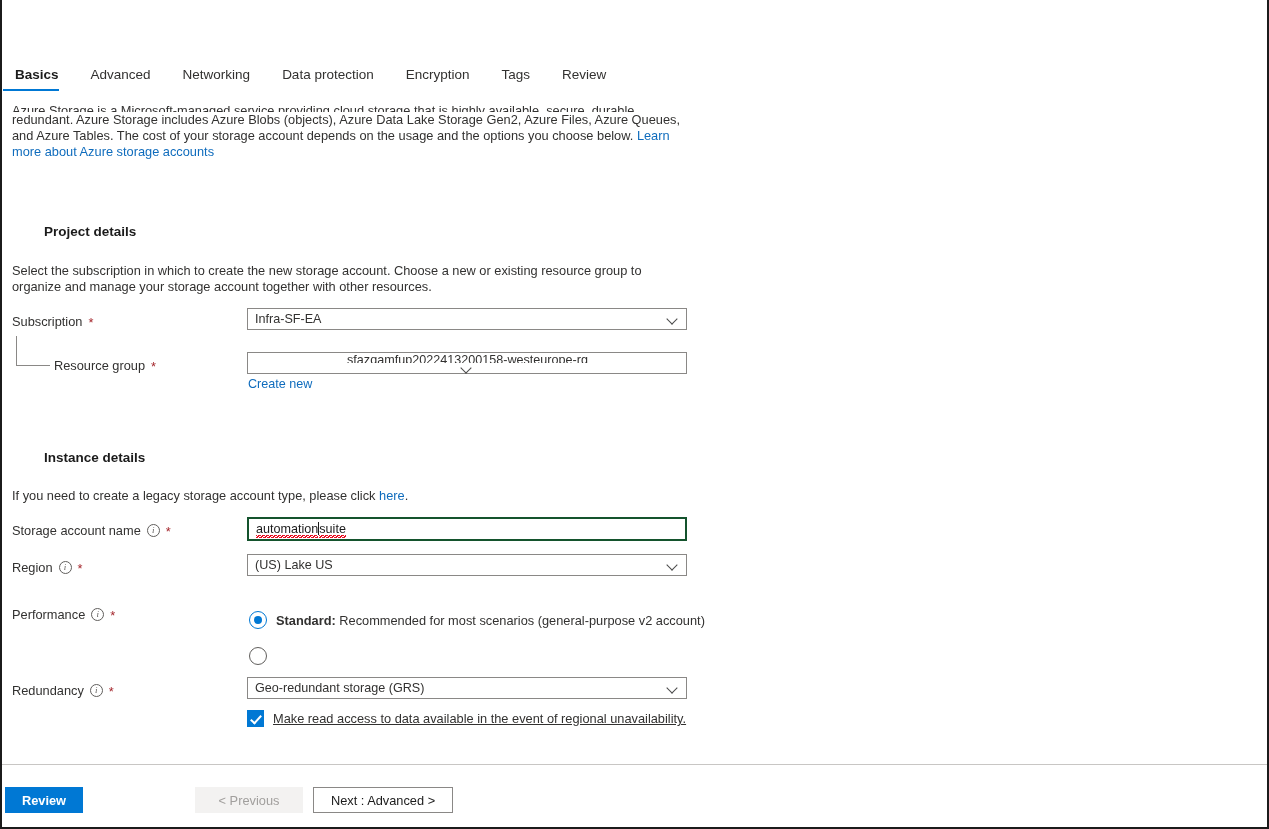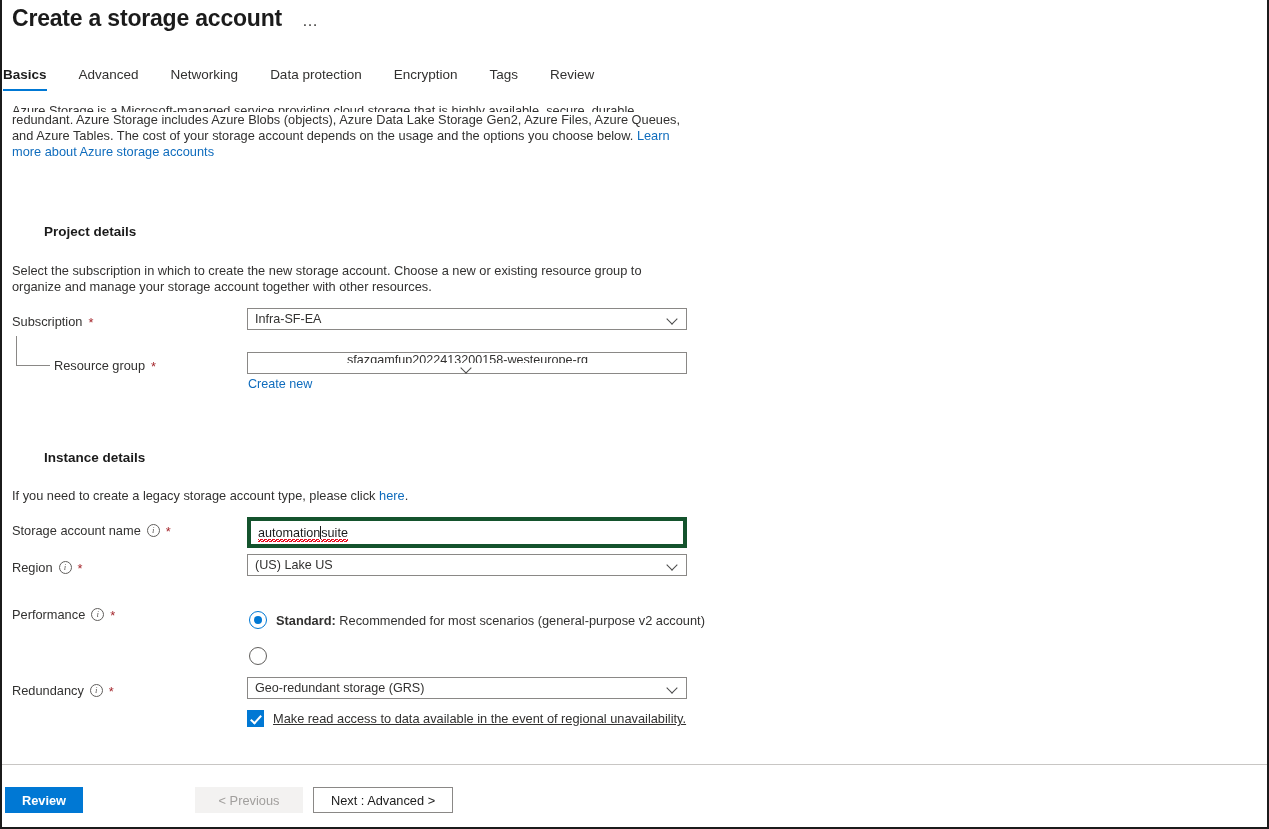--- a/index.html
+++ b/index.html
@@ -59,21 +59,21 @@
     height: 30px;
   }
   .tab {
     font-size: 13.5px;
     color: #323130;
     padding: 0 16px;
     cursor: pointer;
     line-height: 22px;
     white-space: nowrap;
   }
-  .tab:first-child { padding-left: 0px; margin-left: 1px; text-align: center; }
+  .tab:first-child { padding-left: 12px; margin-left: 1px; text-align: center; }
   .tab.active {
     font-weight: 600;
     color: #1b1b1b;
     position: relative;
   }
   .tab.active::after {
     content: "";
     position: absolute;
     left: 0px;
     right: 16px;
@@ -187,22 +187,22 @@
     width: 7px; height: 7px;
     border-right: 1.3px solid #4a4a4a;
     border-bottom: 1.3px solid #4a4a4a;
     transform: rotate(45deg);
   }
 
   .text-input {
     position: absolute;
     left: 245px;
     width: 440px;
-    height: 31px;
-    border: 4px solid #14532d;
+    height: 24px;
+    border: 2px solid #14532d;
     background: #ffffff;
     box-sizing: border-box;
     display: flex;
     align-items: center;
     padding: 0 7px;
     font-size: 12.6px;
     color: #1b1b1b;
     cursor: text;
   }
   .spellword {
@@ -360,24 +360,20 @@
     left: 311px;
     top: 787px;
     width: 140px;
   }
 </style>
 </head>
 <body>
 
 <div id="root">
 
-  <div class="page-title-row">
-    <div class="page-title">Create a storage account</div>
-    <div class="ellipsis-btn">…</div>
-  </div>
 
   <div class="tabs">
     <div class="tab active">Basics</div>
     <div class="tab">Advanced</div>
     <div class="tab">Networking</div>
     <div class="tab">Data protection</div>
     <div class="tab">Encryption</div>
     <div class="tab">Tags</div>
     <div class="tab">Review</div>
   </div>

